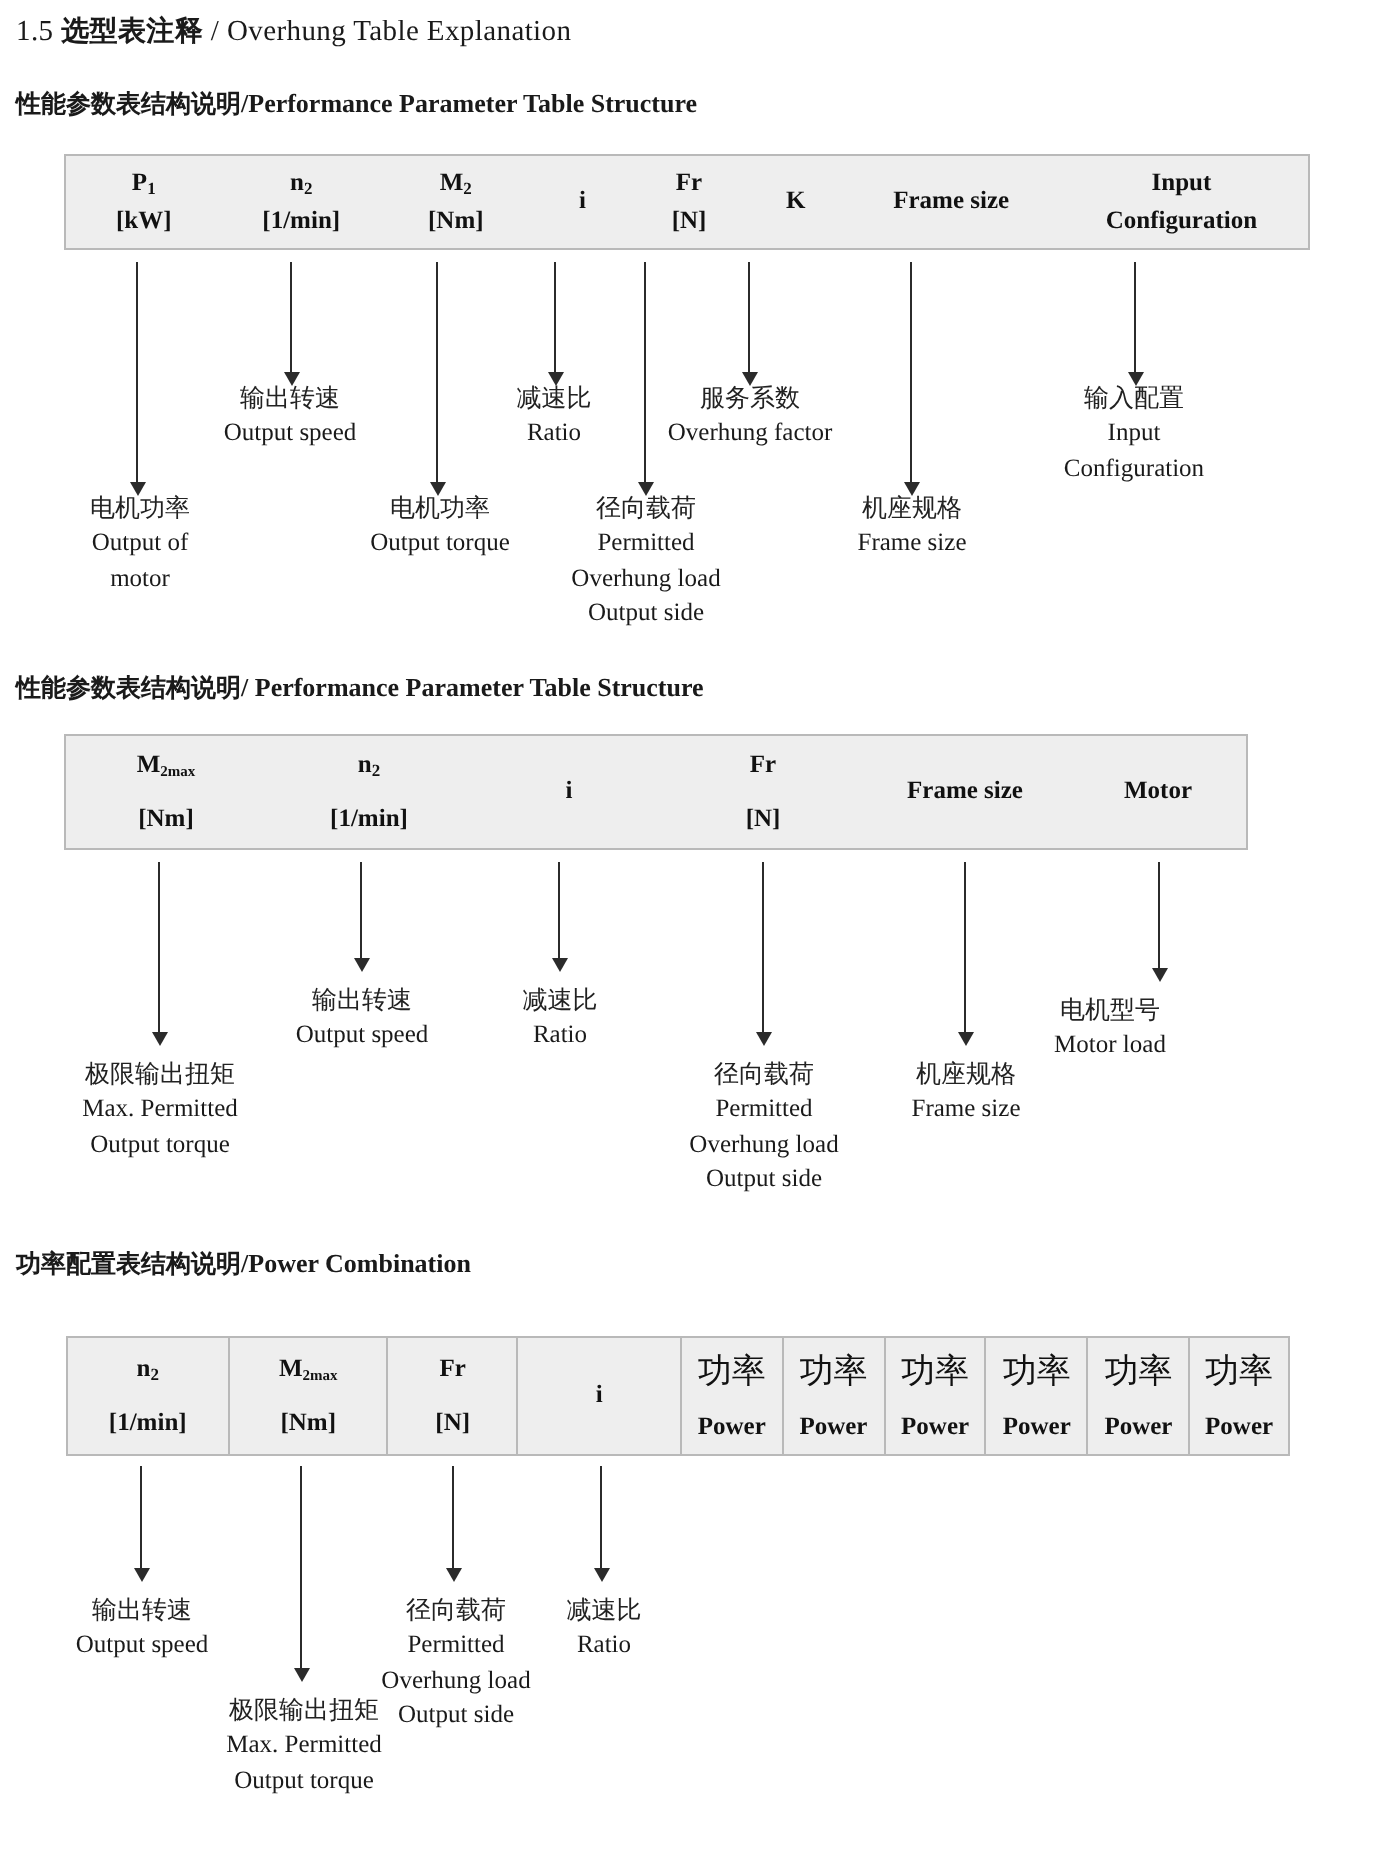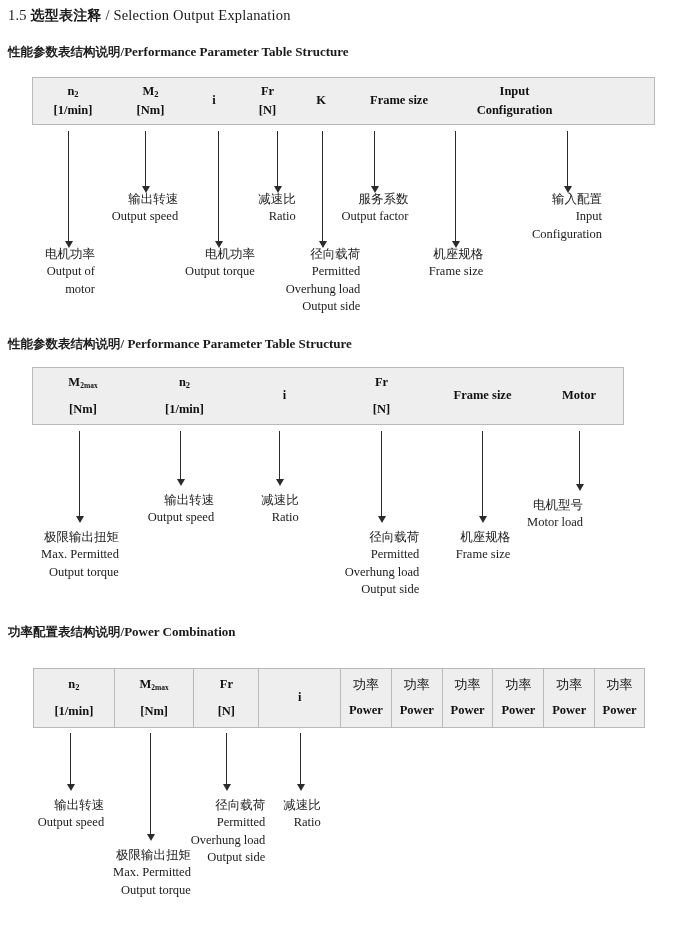--- a/index.html
+++ b/index.html
@@ -69,23 +69,23 @@
     font-family: "Liberation Serif", serif;
     font-weight: bold;
     font-size: 12.5px;
     line-height: 1.55;
     text-align: center;
     color: #111;
   }
   .tbl.divided .cell + .cell { border-left: 1px solid #b9b9b9; }
   .cell .ln { white-space: nowrap; }
   .cell .ln.cnh {
-    font-family: Liberation Mono, monospace;
+    font-family: Liberation Sans, sans-serif;
     font-weight: normal;
-    font-size: 13px;
+    font-size: 17px;
   }
   sub { font-size: 8.5px; vertical-align: baseline; position: relative; top: 2px; }
   .sub-small { font-size: 7.5px; vertical-align: baseline; position: relative; top: 2px; margin-top: 31px; }
 
   
   .arrow { position: absolute; }
   .arrow .shaft {
     position: absolute;
     left: 0;
     top: 0;
@@ -97,21 +97,21 @@
     left: -3.5px;
     width: 0; height: 0;
     border-left: 4px solid transparent;
     border-right: 4px solid transparent;
     border-top: 7px solid #2b2b2b;
   }
 
   
   .callout {
     position: absolute;
-    text-align: right;
+    text-align: center;
     line-height: 1.42;
     white-space: nowrap;
     transform: translateX(-50%);
   }
   .callout .cn {
     display: block;
     font-family: "DejaVu Sans", "Liberation Sans", sans-serif;
     font-size: 12.5px;
     color: #222;
   }
@@ -122,28 +122,32 @@
     color: #1a1a1a;
   }
 </style>
 </head>
 <body>
 
 <div class="abs doc-title">
   <span class="en">1.5</span>
   <span class="cn">选型表注释</span>
   <span class="en">/</span>
-  <span class="en">Selection Output Explanation</span>
+  <span class="en">Overhung Table Explanation</span>
 </div>
 
 <div class="abs sec-head" style="top:44px">
   <span class="cn">性能参数表结构说明</span><span class="en">/</span><span class="en">Performance Parameter Table Structure</span>
 </div>
 
 <div class="abs tbl" style="left:32px; top:77px; width:623px; height:48px;">
+  <div class="cell" style="width:78px">
+    <span class="ln"><span>P</span><sub>1</sub></span>
+    <span class="ln">[kW]</span>
+  </div>
   <div class="cell" style="width:80px">
     <span class="ln"><span>n</span><sub>2</sub></span>
     <span class="ln">[1/min]</span>
   </div>
   <div class="cell" style="width:75px">
     <span class="ln"><span>M</span><sub>2</sub></span>
     <span class="ln">[Nm]</span>
   </div>
   <div class="cell" style="width:52px">
     <span class="ln">i</span>
@@ -200,21 +204,21 @@
 <div class="callout" style="left:145px; top:190px">
   <span class="cn">输出转速</span>
   <span class="en">Output speed</span>
 </div>
 <div class="callout" style="left:277px; top:190px">
   <span class="cn">减速比</span>
   <span class="en">Ratio</span>
 </div>
 <div class="callout" style="left:375px; top:190px">
   <span class="cn">服务系数</span>
-  <span class="en">Output factor</span>
+  <span class="en">Overhung factor</span>
 </div>
 <div class="callout" style="left:567px; top:190px">
   <span class="cn">输入配置</span>
   <span class="en">Input</span>
   <span class="en">Configuration</span>
 </div>
 
 <div class="callout" style="left:70px; top:245px">
   <span class="cn">电机功率</span>
   <span class="en">Output of</span>

